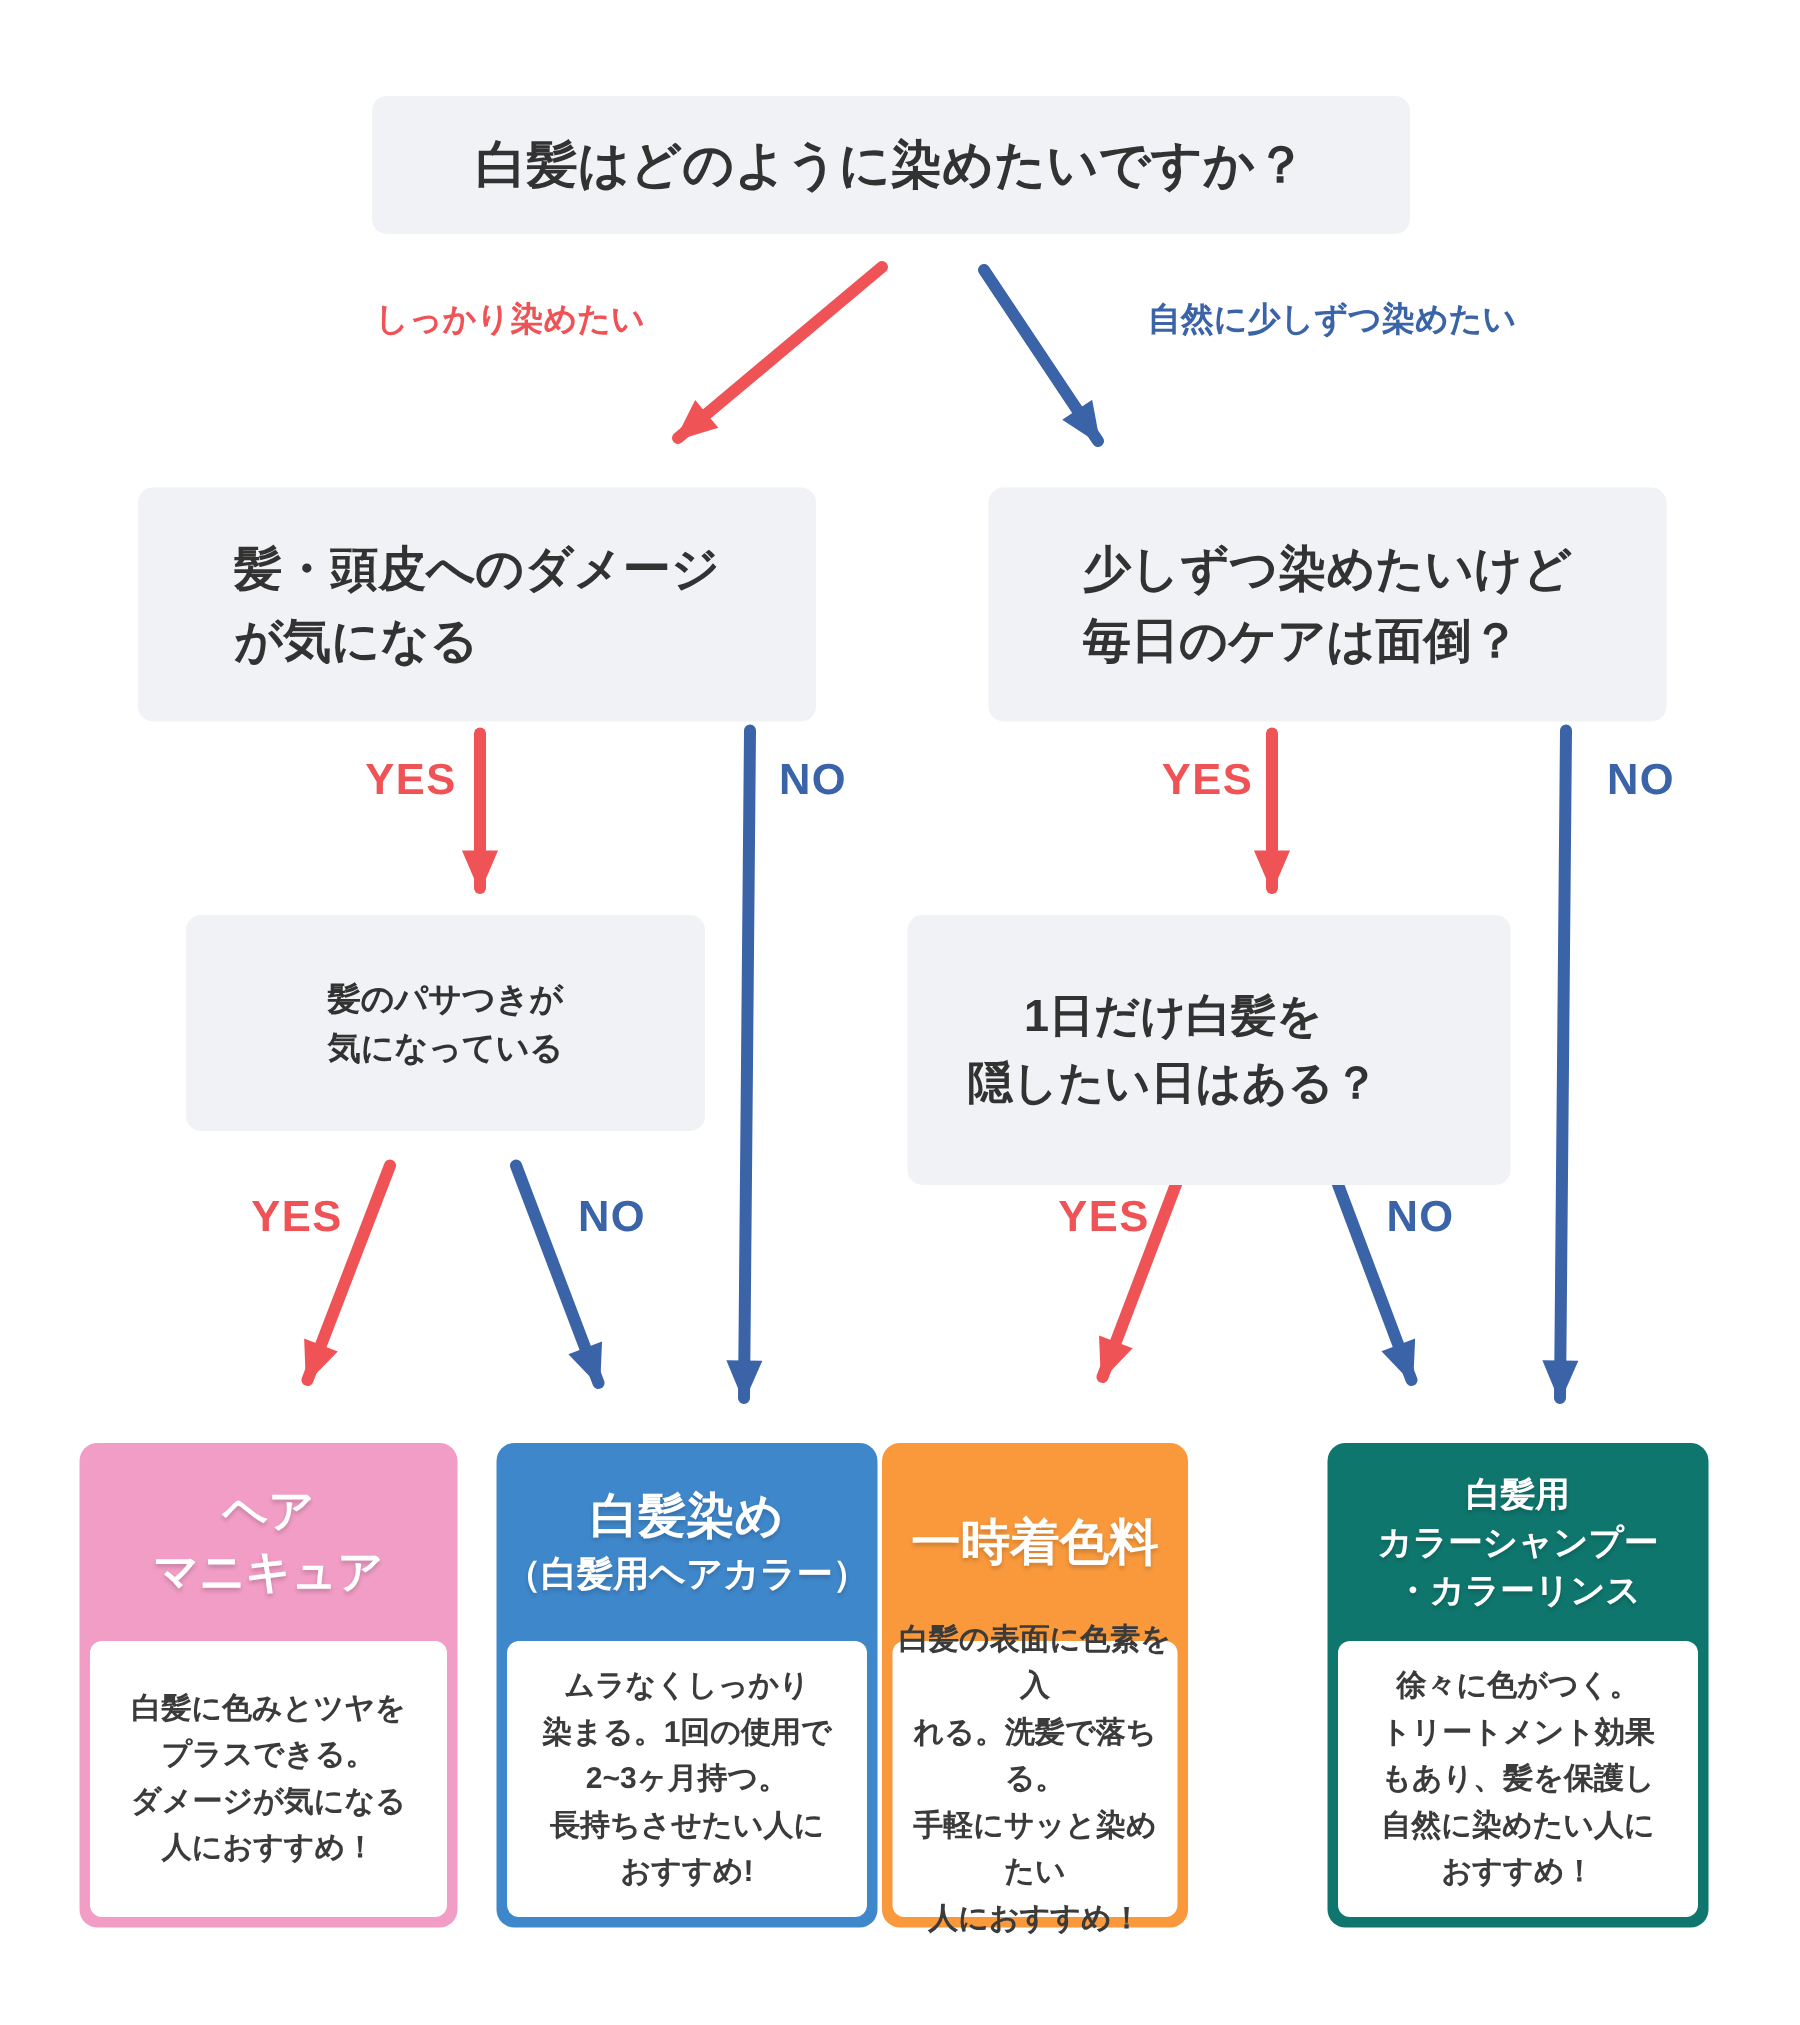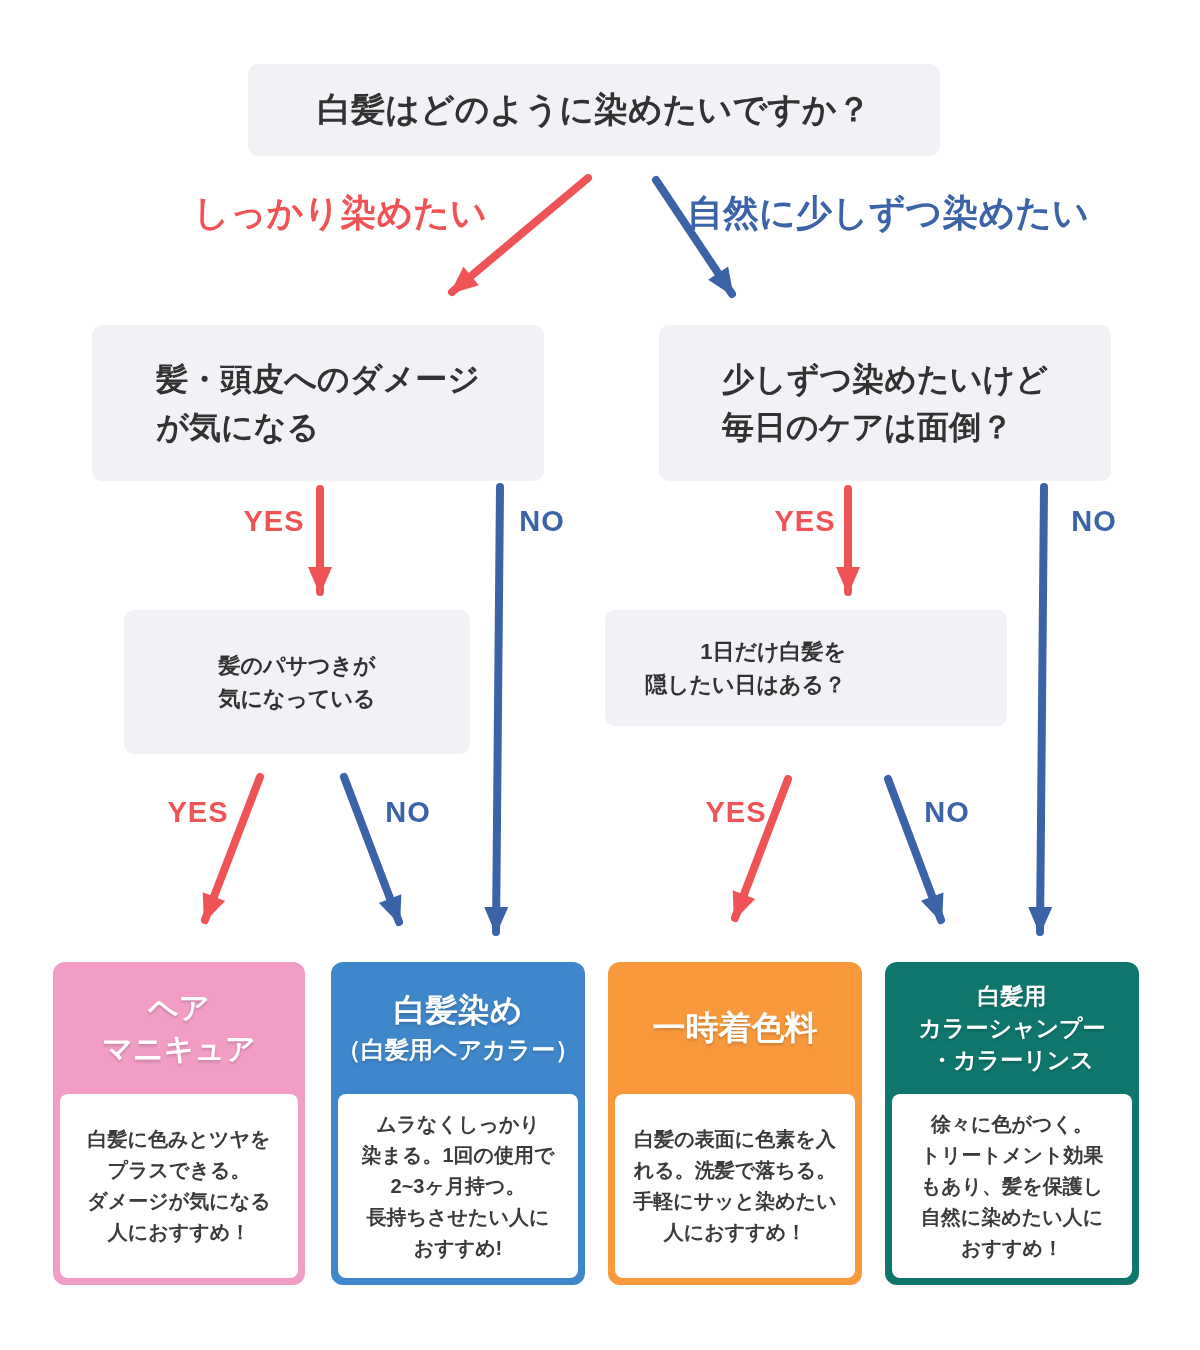--- a/index.html
+++ b/index.html
@@ -23,32 +23,32 @@
     align-items: center;
     justify-content: center;
     white-space: pre-line;
     color: #323232;
     box-sizing: border-box;
   }
   #q-root    { left: 248px; top: 64px;  width: 692px; height: 92px;  font-size: 34px; }
   #q-damage  { left: 92px;  top: 325px; width: 452px; height: 156px; font-size: 32px; line-height: 1.5; }
   #q-daily   { left: 659px; top: 325px; width: 452px; height: 156px; font-size: 32px; line-height: 1.5; }
   #q-dryness { left: 124px; top: 610px; width: 346px; height: 144px; font-size: 22px; line-height: 1.5; }
-  #q-oneday  { left: 605px; top: 610px; width: 402px; height: 116px; font-size: 22px; line-height: 1.5;
-               justify-content: flex-start; text-align: right; padding-left: 40px; }
+  #q-oneday  { left: 605px; top: 610px; width: 402px; height: 180px; font-size: 30px; line-height: 1.5;
+               justify-content: flex-start; text-align: center; padding-left: 40px; }
   
   .lbl {
     position: absolute;
     transform: translate(-50%, -50%);
     white-space: nowrap;
     pointer-events: none;
   }
   .lbl-red  { color: #ef5356; }
   .lbl-blue { color: #3a63a8; }
-  .branch-lbl { font-size: 36px; }
+  .branch-lbl { font-size: 22px; }
   .yn-lbl { font-size: 29px; letter-spacing: 1px; }
   
   .arrows {
     position: absolute;
     left: 0; top: 0;
     pointer-events: none;
   }
   
   .card {
     position: absolute;
@@ -82,21 +82,21 @@
   }
   .card-desc {
     font-size: 20px;
     line-height: 1.55;
     text-align: center;
     white-space: pre-line;
     color: #3b3b3b;
   }
   #card-manicure { left: 53px;  width: 252px; }
   #card-dye      { left: 331px; width: 254px; }
-  #card-temp     { left: 608px; width: 254px; }
+  #card-temp     { left: 588px; width: 204px; }
   #card-shampoo  { left: 885px; width: 254px; }
   .t-pink   { font-size: 30px; line-height: 1.38; }
   .t-blue-main { font-size: 32px; line-height: 1.25; }
   .t-blue-sub  { font-size: 24px; line-height: 1.3; margin-top: 4px; }
   .t-orange { font-size: 33px; }
   .t-green  { font-size: 23px; line-height: 1.4; }
 </style>
 </head>
 <body>
 

